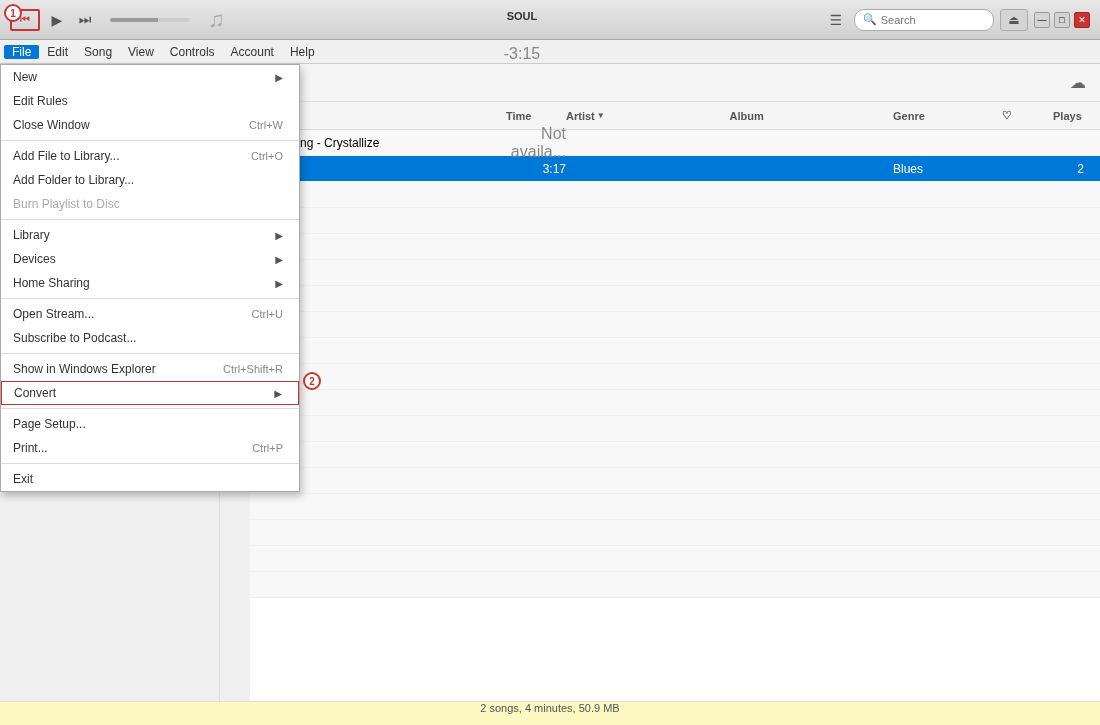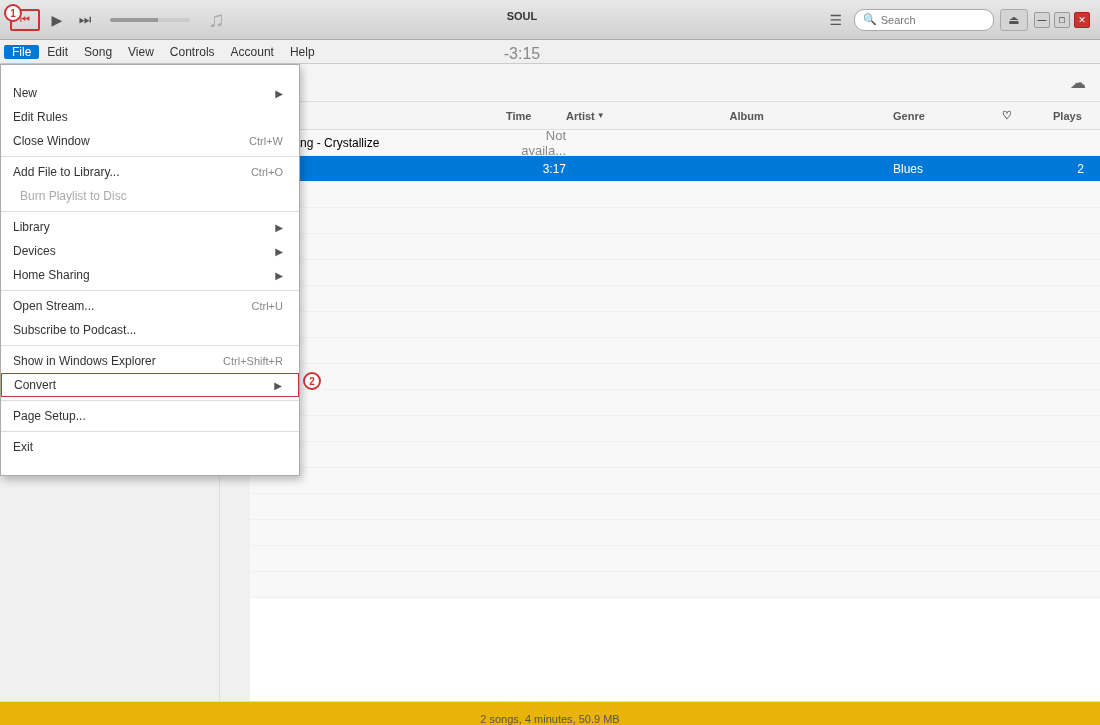--- a/index.html
+++ b/index.html
@@ -113,40 +113,40 @@
       display: flex; align-items: center; padding: 3px 8px; height: 26px;
       border-bottom: 1px solid #f0f0f0;
     }
     .table-row:nth-child(even) { background: #f8f8f8; }
     .table-row.selected { background: #0078d7; color: white; }
     .table-row.selected .col-time,
     .table-row.selected .col-plays { color: white; }
 
     
     #status-bar {
-      width: 100%; height: 24px; background: #eab308; border-top: 1px solid #ddd;
-      display: flex; align-items: flex-end; justify-content: center;
+      width: 100%; height: 24px; background: #fef9c3; border-top: 1px solid #ddd;
+      display: flex; align-items: flex-start; justify-content: center;
       font-size: 11px; color: #555; position: absolute; bottom: 0; left: 0;
     }
 
     
     #dropdown-overlay {
       position: absolute; top: 64px; left: 0; z-index: 1000;
     }
     #file-menu {
       background: white; border: 1px solid #aaa; box-shadow: 2px 4px 8px rgba(0,0,0,0.25);
-      min-width: 300px; padding: 16px 0;
+      min-width: 300px; padding: 0 0;
     }
     .menu-separator { height: 1px; background: #ddd; margin: 3px 0; }
     .dropdown-item {
       display: flex; align-items: center; justify-content: space-between;
       padding: 4px 16px 4px 12px; cursor: pointer; font-size: 12px; color: #333;
       height: 24px;
     }
-    .dropdown-item.disabled { color: #aaa; cursor: default; margin-left: 7px; }
+    .dropdown-item.disabled { color: #aaa; cursor: default; }
     .dropdown-item.highlighted {
       background: white;
       border: 1.5px solid #cc3333;
       color: #333;
     }
     .dropdown-item .shortcut { color: #888; font-size: 11px; }
     .dropdown-item .arrow { color: #555; font-size: 10px; }
 
     
     .annotation-badge {
@@ -232,21 +232,21 @@
       <div class="col-artist table-col-header">Artist <span class="sort-arrow">▼</span></div>
       <div class="col-album table-col-header">Album</div>
       <div class="col-genre table-col-header">Genre</div>
       <div class="col-heart table-col-header">♡</div>
       <div class="col-plays table-col-header">Plays</div>
     </div>
 
     <div class="table-row">
       <div class="col-cloud">☁</div>
       <div class="col-title">irling - Crystallize</div>
-      <div class="col-time" style="color:#888;font-size:13px;">Not availa...</div>
+      <div class="col-time" style="color:#888;font-size:16px;">Not availa...</div>
       <div class="col-artist"></div>
       <div class="col-album"></div>
       <div class="col-genre"></div>
       <div class="col-heart"></div>
       <div class="col-plays"></div>
     </div>
 
     <div class="table-row selected">
       <div class="col-cloud"></div>
       <div class="col-title"></div>
@@ -291,20 +291,24 @@
     <div class="dropdown-item">
       <span>Close Window</span>
       <span class="shortcut">Ctrl+W</span>
     </div>
     <div class="menu-separator"></div>
 
     <div class="dropdown-item">
       <span>Add File to Library...</span>
       <span class="shortcut">Ctrl+O</span>
     </div>
+    <div class="dropdown-item">
+      <span>Add Folder to Library...</span>
+      <span></span>
+    </div>
     <div class="dropdown-item disabled">
       <span>Burn Playlist to Disc</span>
       <span></span>
     </div>
     <div class="menu-separator"></div>
 
     <div class="dropdown-item">
       <span>Library</span>
       <span class="arrow">▶</span>
     </div>
@@ -335,20 +339,24 @@
     <div class="dropdown-item highlighted">
       <span>Convert</span>
       <span class="arrow">▶</span>
     </div>
     <div class="menu-separator"></div>
 
     <div class="dropdown-item">
       <span>Page Setup...</span>
       <span></span>
     </div>
+    <div class="dropdown-item">
+      <span>Print...</span>
+      <span class="shortcut">Ctrl+P</span>
+    </div>
     <div class="menu-separator"></div>
 
     <div class="dropdown-item">
       <span>Exit</span>
       <span></span>
     </div>
 
   </div>
 </div>
 

